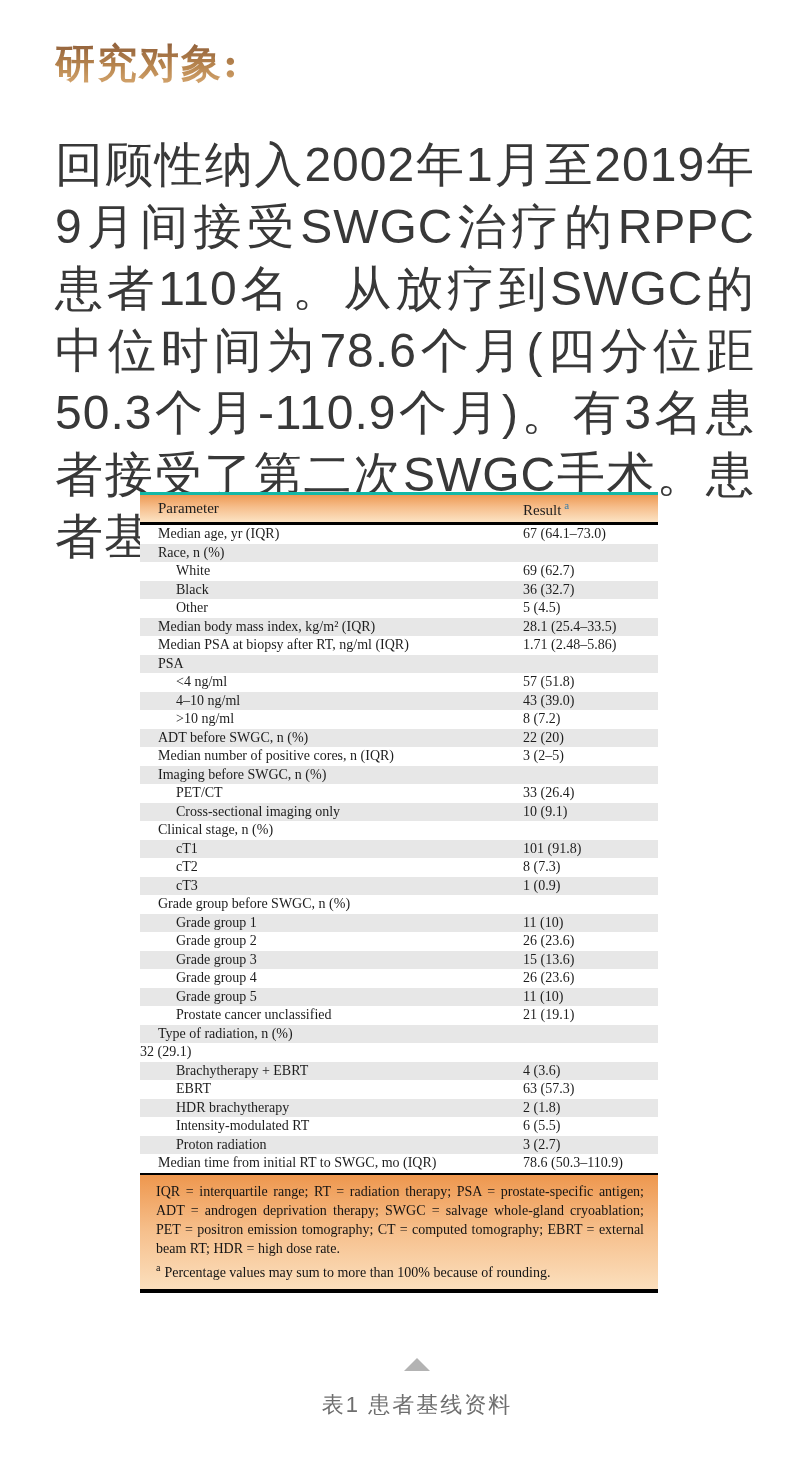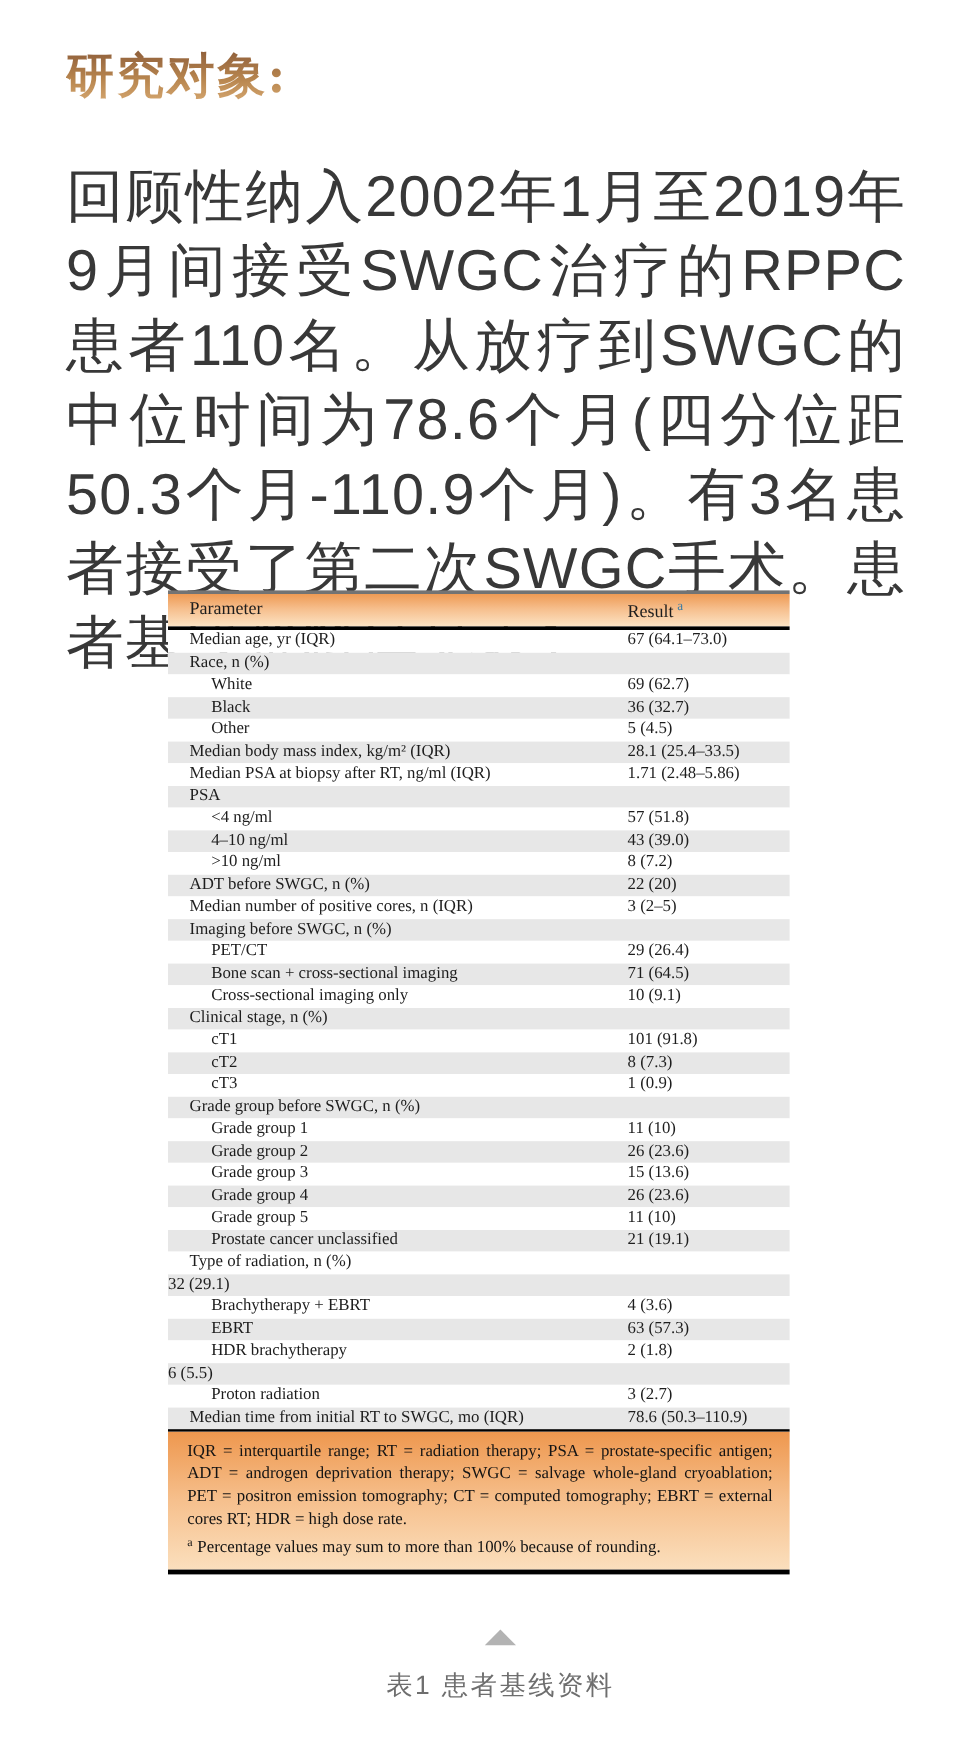--- a/index.html
+++ b/index.html
@@ -42,21 +42,21 @@
   
   .table-figure {
     position: absolute;
     left: 140px;
     top: 492px;
     width: 518px;
     margin: 0;
   }
   .jtable {
     width: 518px;
-    border-top: 3px solid #737373;
+    border-top: 3px solid #14b8a6;
     font-family: "Liberation Serif", serif;
   }
   .jt-header {
     display: flex;
     align-items: center;
     height: 30px;
     background: linear-gradient(180deg, #ee9a54 0%, #f6be8c 45%, #fce3c4 100%);
     border-bottom: 3px solid #000;
     font-size: 15px;
     color: #1d1d1d;
@@ -187,25 +187,21 @@
           <div class="jt-row">
     <span class="jt-label">Median number of positive cores, n (IQR)</span>
     <span class="jt-value">3 (2–5)</span>
   </div>
           <div class="jt-row">
     <span class="jt-label">Imaging before SWGC, n (%)</span>
     <span class="jt-value"></span>
   </div>
           <div class="jt-row">
     <span class="jt-label indent">PET/CT</span>
-    <span class="jt-value">29 (26.4)</span>
-  </div>
-          <div class="jt-row">
-    <span class="jt-label indent">Bone scan + cross-sectional imaging</span>
-    <span class="jt-value">71 (64.5)</span>
+    <span class="jt-value">33 (26.4)</span>
   </div>
           <div class="jt-row">
     <span class="jt-label indent">Cross-sectional imaging only</span>
     <span class="jt-value">10 (9.1)</span>
   </div>
           <div class="jt-row">
     <span class="jt-label">Clinical stage, n (%)</span>
     <span class="jt-value"></span>
   </div>
           <div class="jt-row">
@@ -261,34 +257,35 @@
   </div>
           <div class="jt-row">
     <span class="jt-label indent">EBRT</span>
     <span class="jt-value">63 (57.3)</span>
   </div>
           <div class="jt-row">
     <span class="jt-label indent">HDR brachytherapy</span>
     <span class="jt-value">2 (1.8)</span>
   </div>
           <div class="jt-row">
+    <span class="jt-label indent">Intensity-modulated RT</span>
     <span class="jt-value">6 (5.5)</span>
   </div>
           <div class="jt-row">
     <span class="jt-label indent">Proton radiation</span>
     <span class="jt-value">3 (2.7)</span>
   </div>
           <div class="jt-row">
     <span class="jt-label">Median time from initial RT to SWGC, mo (IQR)</span>
     <span class="jt-value">78.6 (50.3–110.9)</span>
   </div>
         </div>
 
       <div class="jt-foot">
-        <p class="jt-abbrev">IQR = interquartile range; RT = radiation therapy; PSA = prostate-specific antigen; ADT = androgen deprivation therapy; SWGC = salvage whole-gland cryoablation; PET = positron emission tomography; CT = computed tomography; EBRT = external cores RT; HDR = high dose rate.</p>
+        <p class="jt-abbrev">IQR = interquartile range; RT = radiation therapy; PSA = prostate-specific antigen; ADT = androgen deprivation therapy; SWGC = salvage whole-gland cryoablation; PET = positron emission tomography; CT = computed tomography; EBRT = external beam RT; HDR = high dose rate.</p>
         <p class="jt-note"><sup>a</sup><span>Percentage values may sum to more than 100% because of rounding.</span></p>
       </div>
 
     </div>
   </figure>
 
   <div class="arrow-up"></div>
 
   <div class="caption">表1 患者基线资料</div>
 

